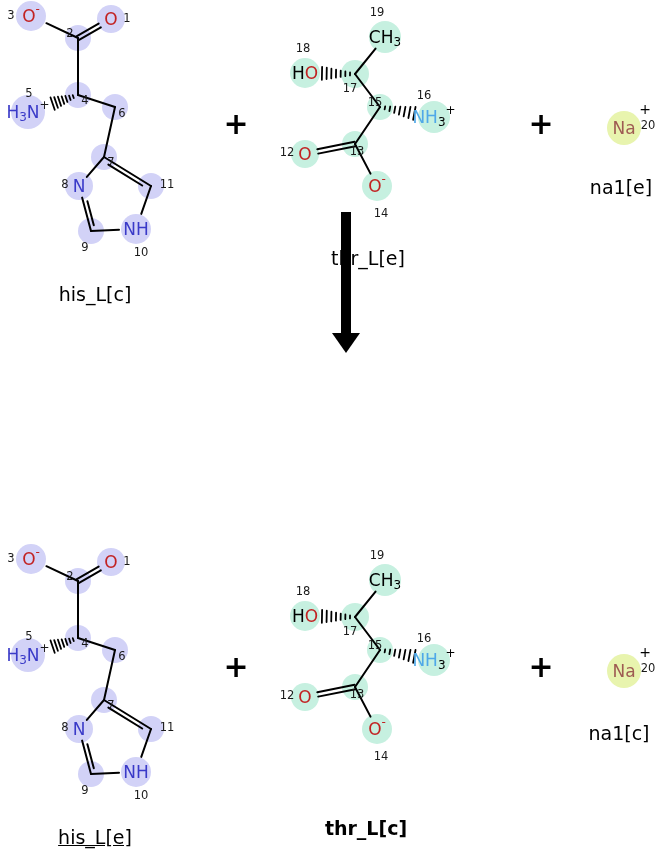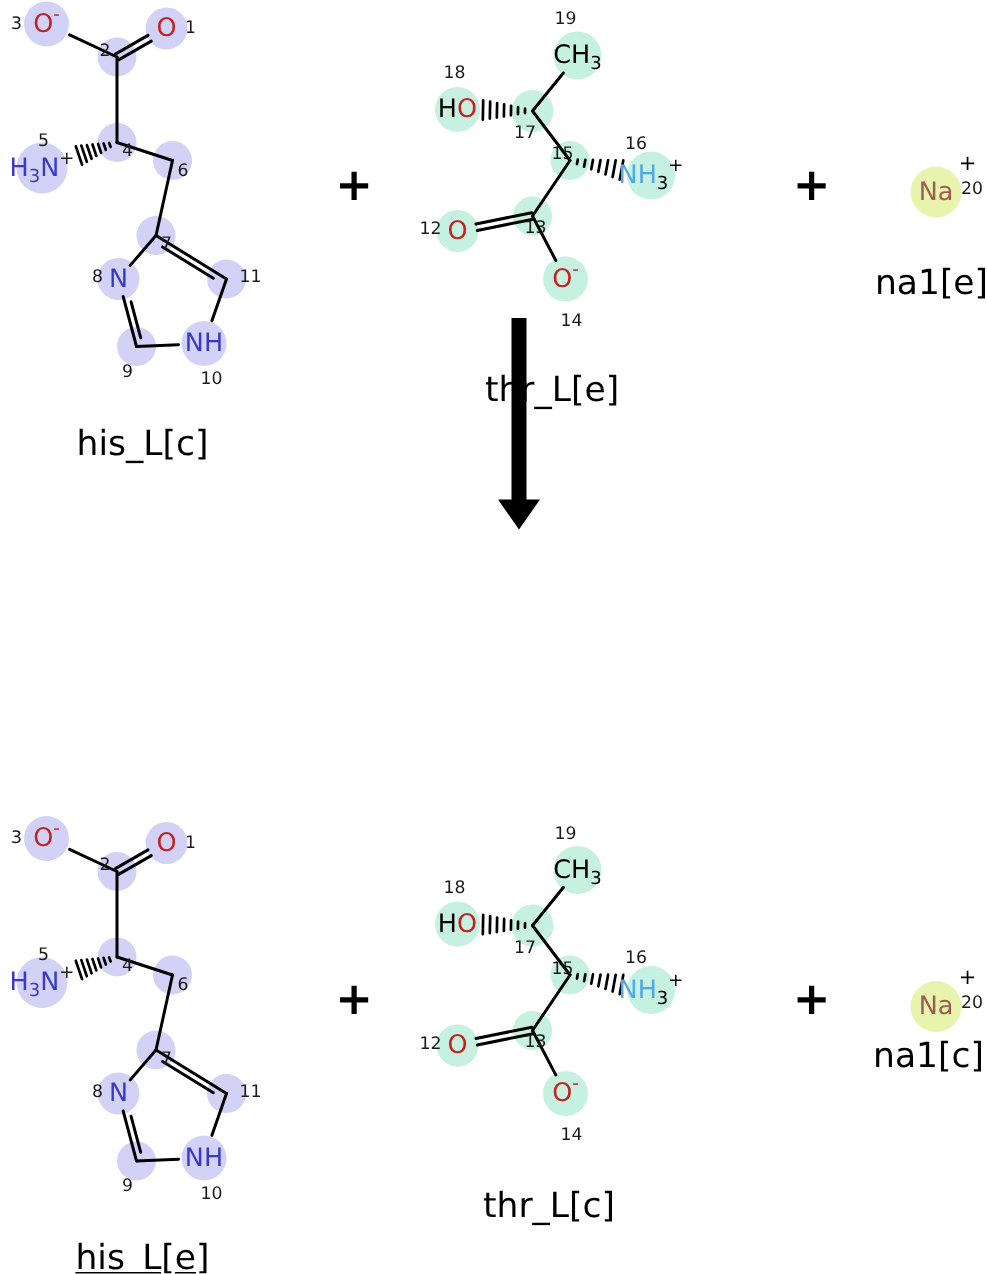--- a/index.html
+++ b/index.html
@@ -8,21 +8,21 @@
     width:658px; height:849px; position:relative; overflow:hidden;
     font-family:"DejaVu Sans", sans-serif;
   }
   .mol { position:absolute; }
   .plus {
     position:absolute; transform:translate(-50%,-50%);
     font-size:30px; font-weight:bold; color:#000; line-height:1;
   }
   .mol-label {
     position:absolute; transform:translateX(-50%);
-    font-size:23px; color:#000; white-space:nowrap;
+    font-size:19px; color:#000; white-space:nowrap;
   }
   .arrow-shaft {
     position:absolute; left:341px; top:212px; width:10px; height:122px; background:#000;
   }
   .arrow-head {
     position:absolute; left:332px; top:333px; width:0; height:0;
     border-left:14px solid transparent; border-right:14px solid transparent;
     border-top:20px solid #000;
   }
 </style>
@@ -242,14 +242,14 @@
 <div class="plus" style="left:541px; top:667px;">+</div>
 
 <svg id="mol-na-p" class="mol" style="left:588px; top:638px;" width="70" height="70" viewBox="0 0 70 70">
     <circle cx="36" cy="33" r="17" fill="#e8f4ae"></circle>
     <text x="36" y="33" text-anchor="middle" dominant-baseline="central" font-size="17" font-family="&quot;DejaVu Sans&quot;, sans-serif"><tspan dy="0" font-size="17" fill="#9e5b52">Na</tspan></text>
     <text x="60" y="30" text-anchor="middle" dominant-baseline="central" font-size="11.5" font-family="&quot;DejaVu Sans&quot;, sans-serif" fill="#1a1a1a">20</text>
     <text x="57" y="14" text-anchor="middle" dominant-baseline="central" font-size="14" font-family="&quot;DejaVu Sans&quot;, sans-serif" fill="#000000">+</text>
   </svg>
 
 <div class="mol-label" style="left:95px; top:826px;text-decoration:underline;">his_L[e]</div>
-<div class="mol-label" style="left:366px; top:791px;">thr_L[c]</div>
-<div class="mol-label" style="left:619px; top:691px;">na1[c]</div>
+<div class="mol-label" style="left:366px; top:817px;font-weight:bold;">thr_L[c]</div>
+<div class="mol-label" style="left:619px; top:722px;">na1[c]</div>
 
 </body></html>

